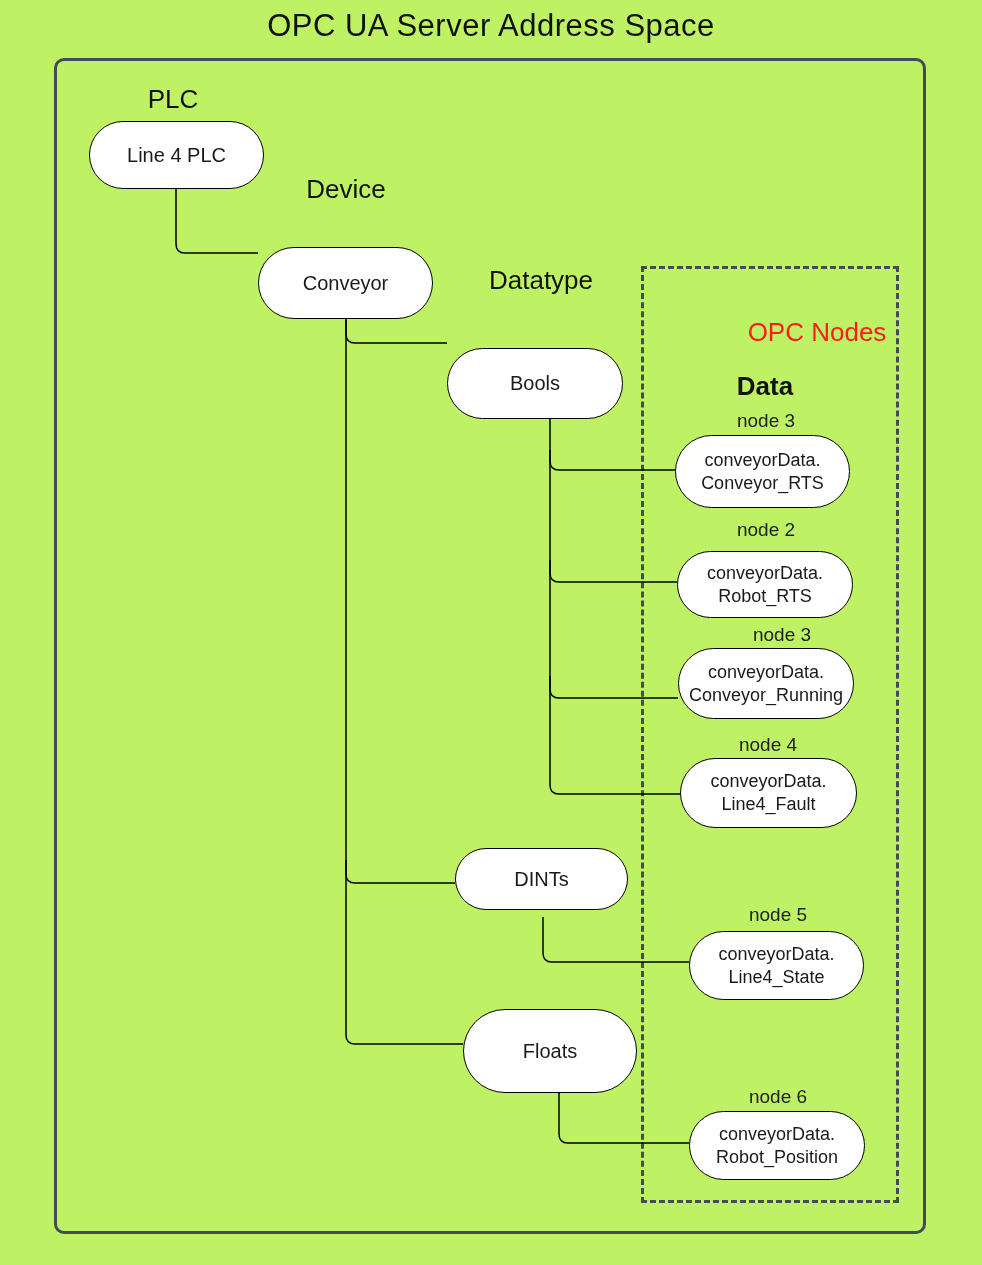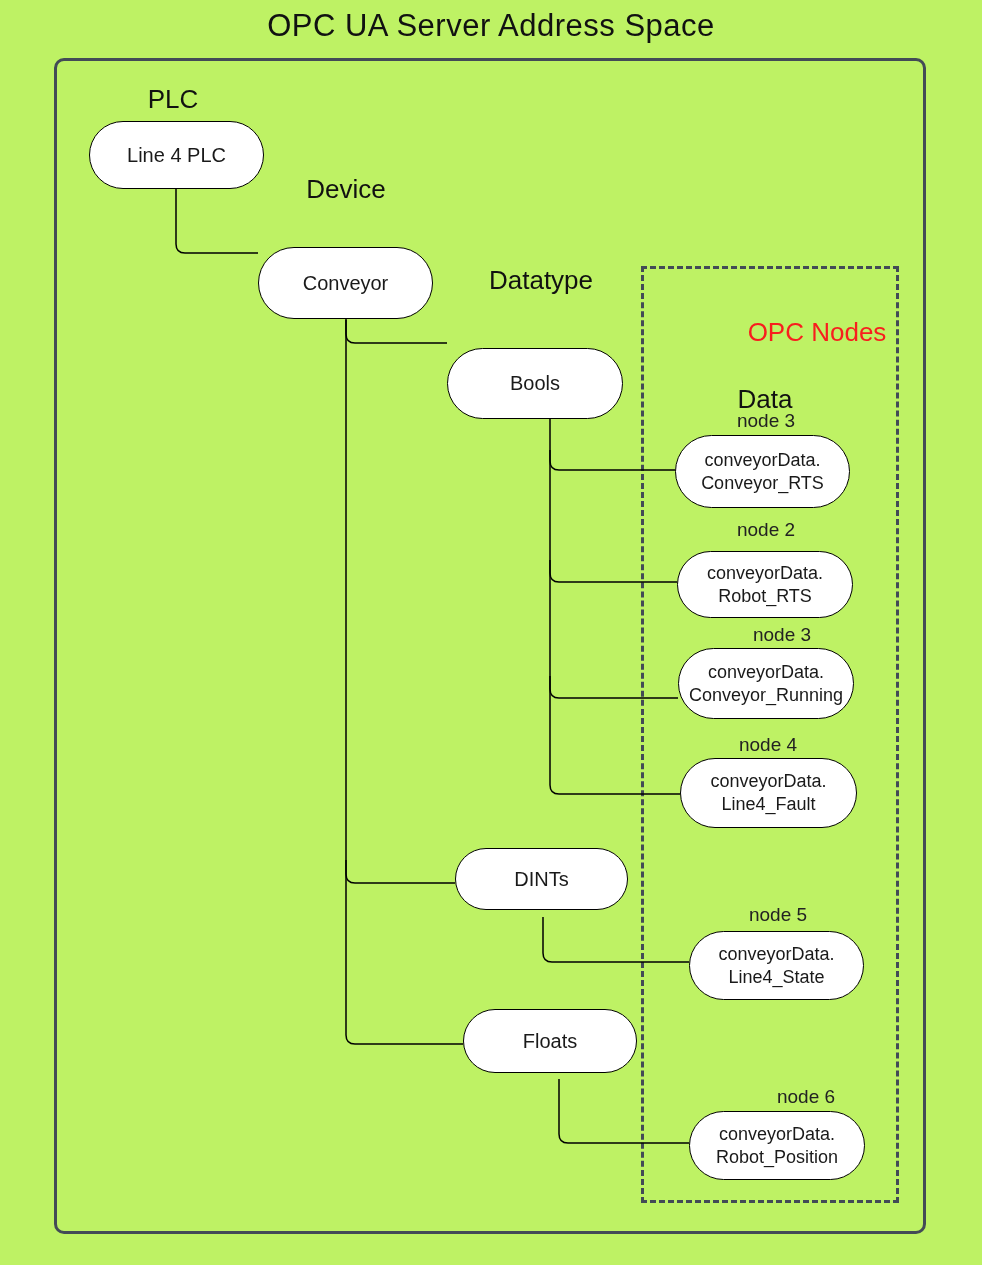--- a/index.html
+++ b/index.html
@@ -95,39 +95,39 @@
     <path d="M550 560 L550 573 Q550 582 559 582 L677 582"></path>
     <path d="M550 676 L550 689 Q550 698 559 698 L678 698"></path>
     <path d="M543 917 L543 953 Q543 962 552 962 L689 962"></path>
     <path d="M559 1079 L559 1134 Q559 1143 568 1143 L689 1143"></path>
   </svg>
 
   <div class="cat-label" style="left:173px; top:84px;">PLC</div>
   <div class="cat-label" style="left:346px; top:174px;">Device</div>
   <div class="cat-label" style="left:541px; top:265px;">Datatype</div>
   <div class="cat-label red" style="left:769px; top:317px;">OPC Nodes</div>
-  <div class="cat-label" style="left:765px; top:384px;">Data</div>
+  <div class="cat-label" style="left:765px; top:371px;font-weight:bold;">Data</div>
 
   <div class="oval single" style="left:89px; top:121px; width:175px; height:68px;">
     <span>Line 4 PLC</span>
   </div>
 
   <div class="oval single" style="left:258px; top:218px; width:175px; height:72px;margin-top:29px;">
     <span>Conveyor</span>
   </div>
 
   <div class="oval single" style="left:447px; top:308px; width:176px; height:71px;margin-top:40px;">
     <span>Bools</span>
   </div>
 
   <div class="oval single" style="left:455px; top:848px; width:173px; height:62px;">
     <span>DINTs</span>
   </div>
 
-  <div class="oval single" style="left:463px; top:1009px; width:174px; height:64px;">
+  <div class="oval single" style="left:463px; top:1009px; width:174px; height:84px;">
     <span>Floats</span>
   </div>
 
   <div class="node-label" style="left:766px; top:410px;">node 3</div>
   <div class="oval" style="left:675px; top:435px; width:175px; height:73px;">
     <span>conveyorData.</span>
     <span>Conveyor_RTS</span>
   </div>
 
   <div class="node-label" style="left:766px; top:519px;">node 2</div>
@@ -147,19 +147,19 @@
     <span>conveyorData.</span>
     <span>Line4_Fault</span>
   </div>
 
   <div class="node-label" style="left:778px; top:904px;">node 5</div>
   <div class="oval" style="left:689px; top:931px; width:175px; height:69px;">
     <span>conveyorData.</span>
     <span>Line4_State</span>
   </div>
 
-  <div class="node-label" style="left:778px; top:1086px;margin-left:28px;">node 6</div>
+  <div class="node-label" style="left:778px; top:1086px;">node 6</div>
   <div class="oval" style="left:689px; top:1111px; width:176px; height:69px;">
     <span>conveyorData.</span>
     <span>Robot_Position</span>
   </div>
 
 </div>
 
 </body></html>

